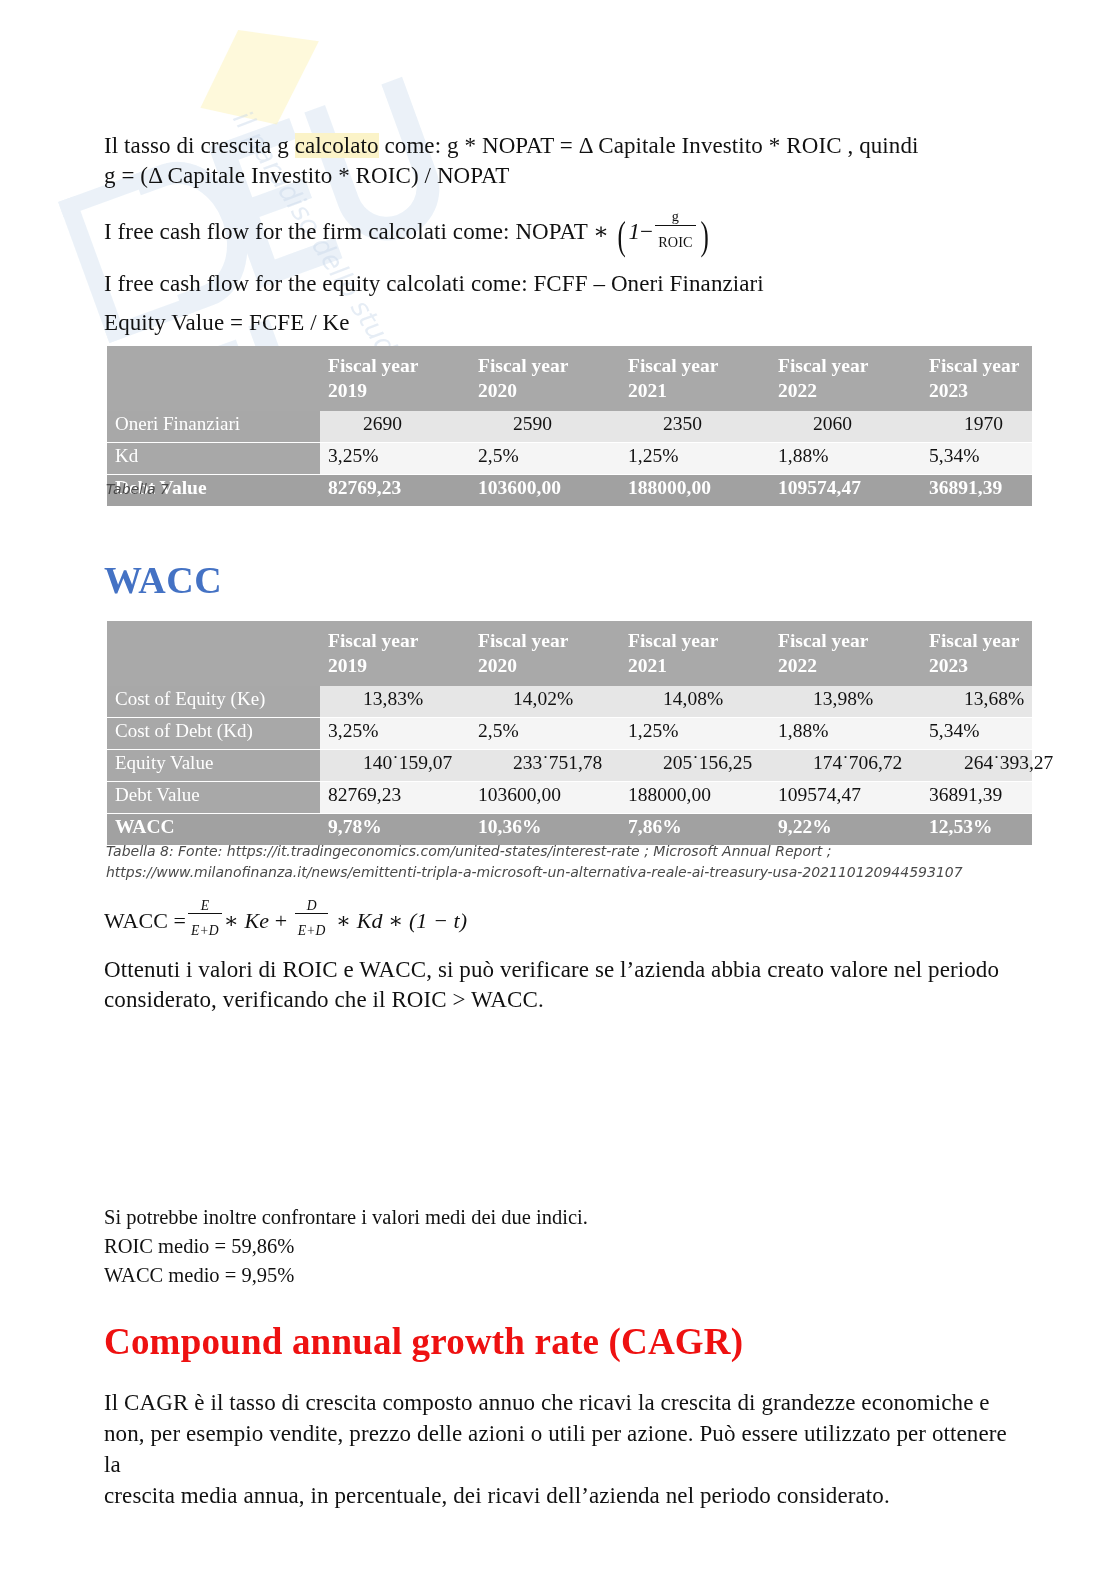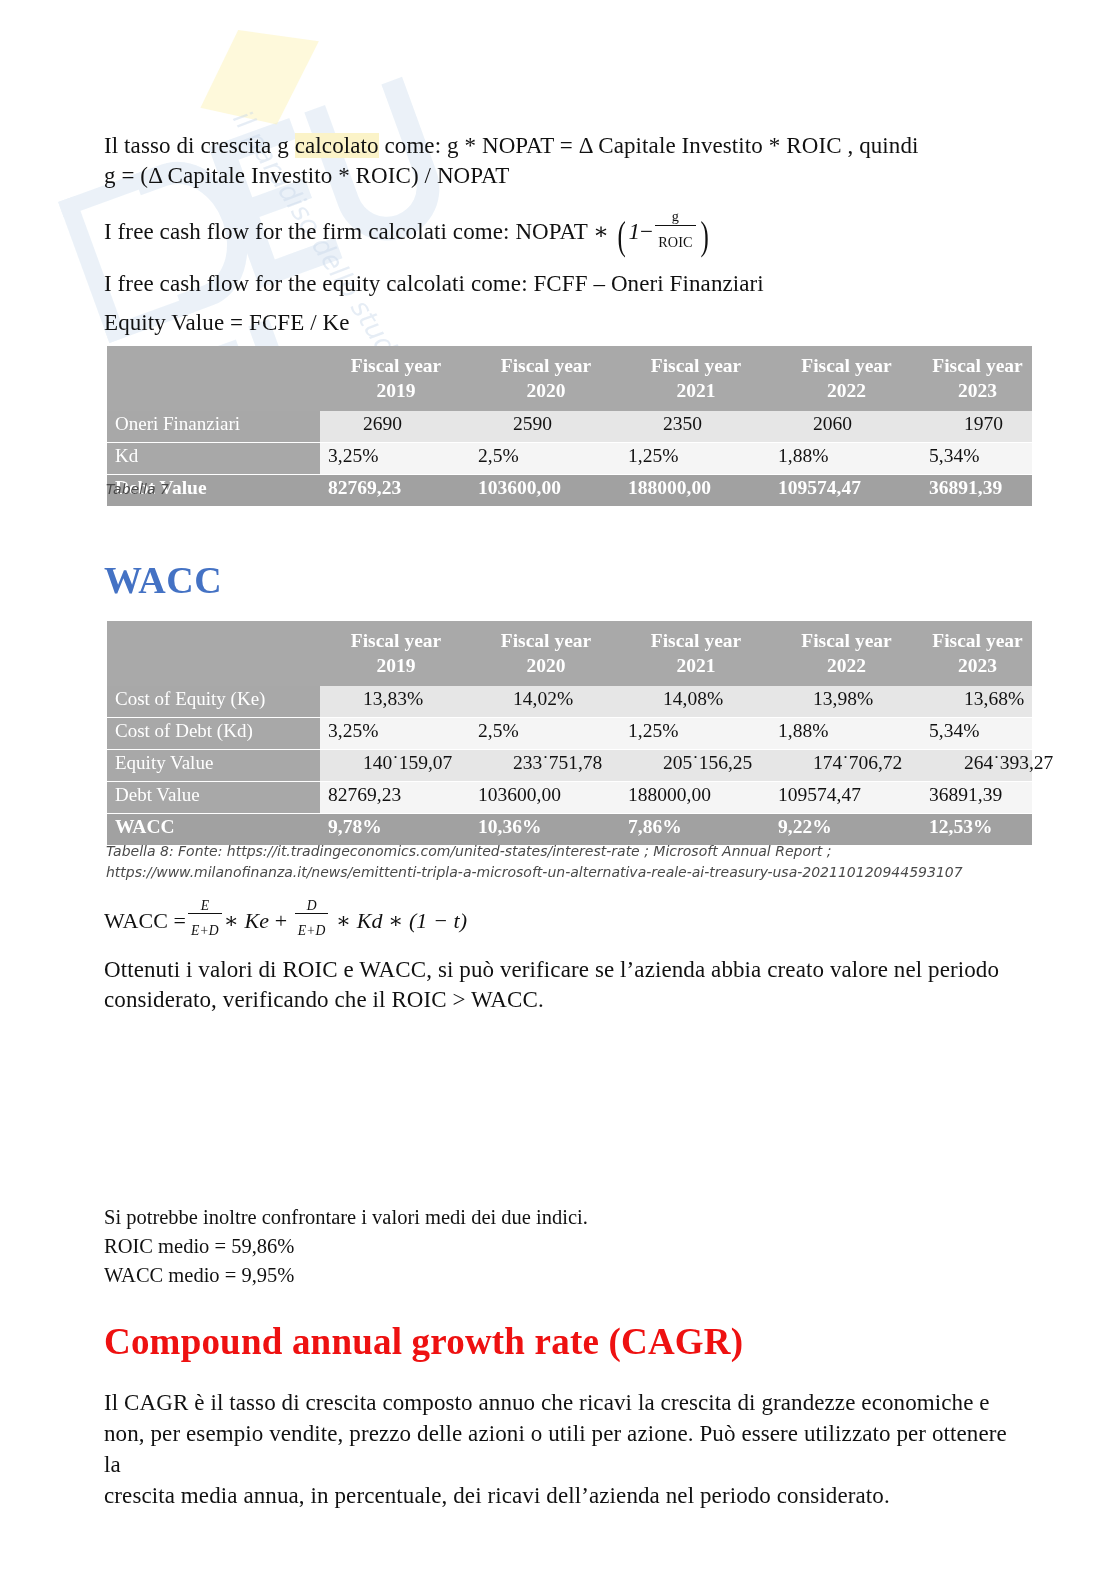--- a/index.html
+++ b/index.html
@@ -90,21 +90,20 @@
   }
   table.doc thead th {
     background: #a9a9a9;
     color: #ffffff;
     font-weight: bold;
     font-size: 19.5px;
     line-height: 25px;
     padding-top: 7px;
     padding-bottom: 8px;
     vertical-align: top;
-    text-align: center;
   }
   table.doc thead th.corner { background: #a9a9a9; }
   table.doc tbody tr.alt td.val { background: #e6e6e6; padding-left: 43px; }
   table.doc tbody tr.plain td.val { background: #f5f5f5; margin-left: 48px; }
   table.doc tbody tr.alt td.rowlab,
   table.doc tbody tr.plain td.rowlab { background: #a8a8a8; }
   table.doc tbody tr.total td {
     background: #a1a1a1;
     color: #ffffff;
     font-weight: bold;

